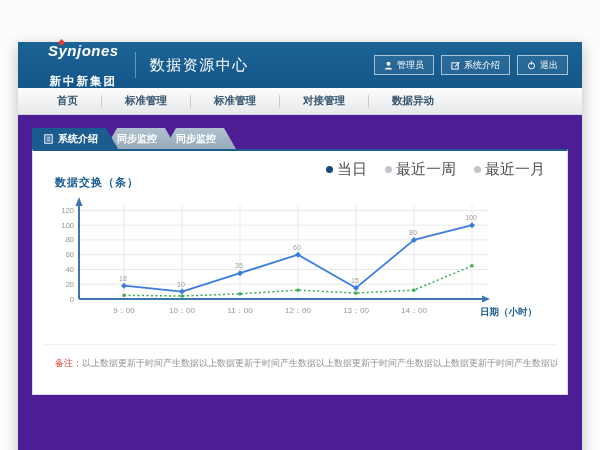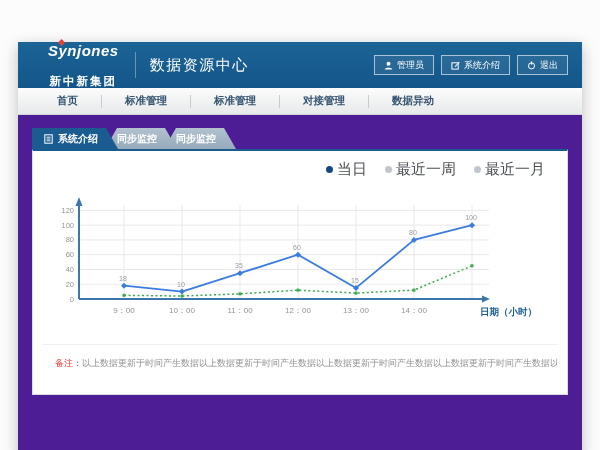--- a/index.html
+++ b/index.html
@@ -154,20 +154,21 @@
         <label class="radio">
           <span class="dot"></span>
           <span>最近一周</span>
         </label>
         <label class="radio">
           <span class="dot"></span>
           <span>最近一月</span>
         </label>
       </div>
 
+      <div class="ylabel">数据交换（条）</div>
 
       <svg class="chart-svg" width="490" height="138" viewBox="0 0 490 138">
           <line x1="75" y1="106" x2="75" y2="12" stroke="#e9e9e9" stroke-width="1"></line>
           <line x1="133" y1="106" x2="133" y2="12" stroke="#e9e9e9" stroke-width="1"></line>
           <line x1="191" y1="106" x2="191" y2="12" stroke="#e9e9e9" stroke-width="1"></line>
           <line x1="249" y1="106" x2="249" y2="12" stroke="#e9e9e9" stroke-width="1"></line>
           <line x1="307" y1="106" x2="307" y2="12" stroke="#e9e9e9" stroke-width="1"></line>
           <line x1="365" y1="106" x2="365" y2="12" stroke="#e9e9e9" stroke-width="1"></line>
           <line x1="423" y1="106" x2="423" y2="12" stroke="#e9e9e9" stroke-width="1"></line>
           <line x1="30" y1="91.23076923076923" x2="440" y2="91.23076923076923" stroke="#e9e9e9" stroke-width="1"></line>

